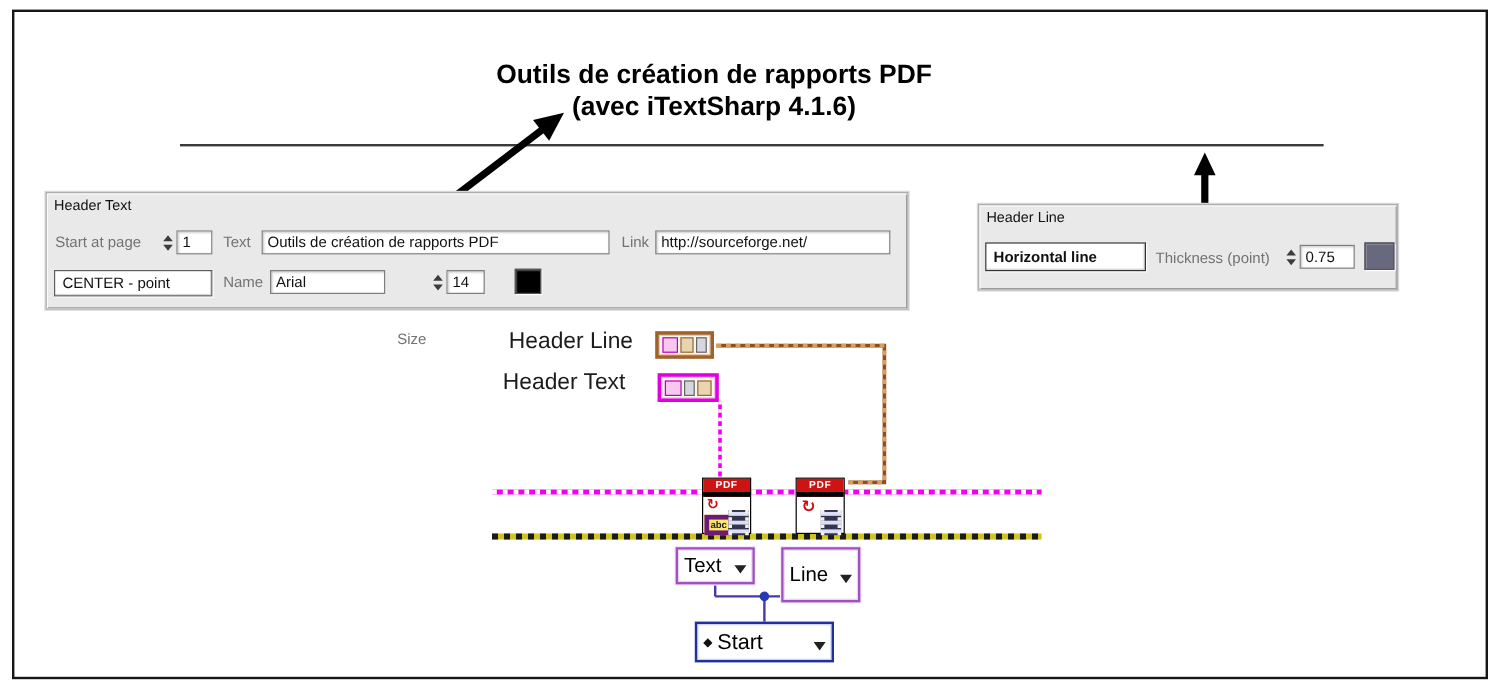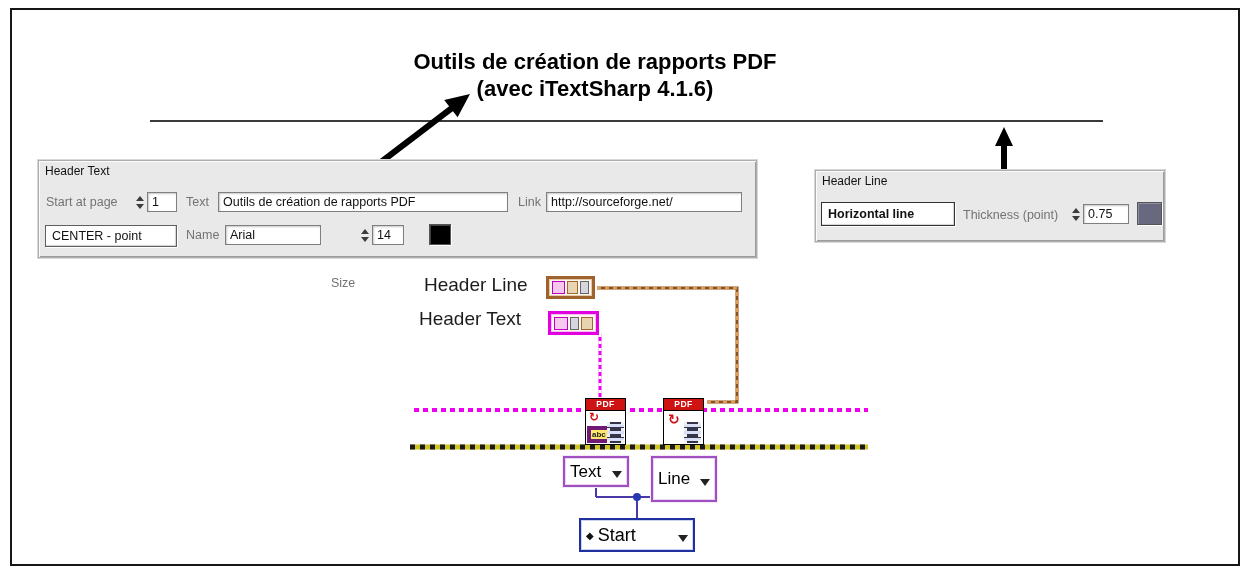--- a/index.html
+++ b/index.html
@@ -37,21 +37,21 @@
   
   .dlabel{position:absolute;font-size:19px;color:#1c1c1c;z-index:2;white-space:nowrap;}
   .cluster{position:absolute;z-index:2;background:#fdf6ee;display:flex;align-items:center;gap:2px;padding:2px 3px;box-sizing:border-box;}
   .cluster.brown{border:3px solid #a0622d;box-shadow:inset 0 0 0 1px #e6c9a8;}
   .cluster.magenta{border:3px solid #e000e0;box-shadow:inset 0 0 0 1px #f7bdf7;}
   .cl-el{display:inline-block;height:11px;}
   .cl-pink{width:12px;background:#f6c8ee;border:1px solid #c000c0;}
   .cl-tan{width:10px;background:#e8d4b0;border:1px solid #9a6a30;}
   .cl-gray{width:8px;background:#d6d6de;border:1px solid #666;}
   .vi{position:absolute;width:41px;height:47px;background:#fff;border:1px solid #000;z-index:2;box-sizing:border-box;}
-  .vi .banner{height:11px;background:#cf1212;border-bottom:1px solid #000000;color:#fff;
+  .vi .banner{height:11px;background:#cf1212;border-bottom:4px solid #000000;color:#fff;
     font-size:8.5px;font-weight:bold;text-align:center;line-height:11px;letter-spacing:.5px;}
   .vi .vbody{position:relative;height:33px;}
   .abc{position:absolute;left:1px;bottom:1px;font-size:8px;font-weight:bold;background:#ffe96a;border:4px solid #701a75;line-height:9px;padding:0 1px;color:#222;}
   .cva{position:absolute;color:#d01010;font-weight:bold;}
   .film{position:absolute;width:17px;height:21px;background-color:#34344a;border-left:3px dotted #efefef;border-right:3px dotted #efefef;box-sizing:border-box;
     background-image:repeating-linear-gradient(180deg,rgba(225,232,255,.95) 2px,rgba(225,232,255,.95) 5px,transparent 5px,transparent 9px);}
   .enum{position:absolute;background:#fff;display:flex;align-items:center;padding:2px 5px;box-sizing:border-box;z-index:2;font-size:17px;color:#000;}
   .enum.purple{border:2px solid #a050c0;box-shadow:inset 0 0 0 1px #ead6f2, 0 0 0 1px #f3eaf8;}
   .enum.blue{border:2px solid #20309e;box-shadow:inset 0 0 0 1px #ccd4f2;}
   .darr{width:0;height:0;border-left:5px solid transparent;border-right:5px solid transparent;border-top:7px solid #222;margin-left:auto;margin-top:6px;}

